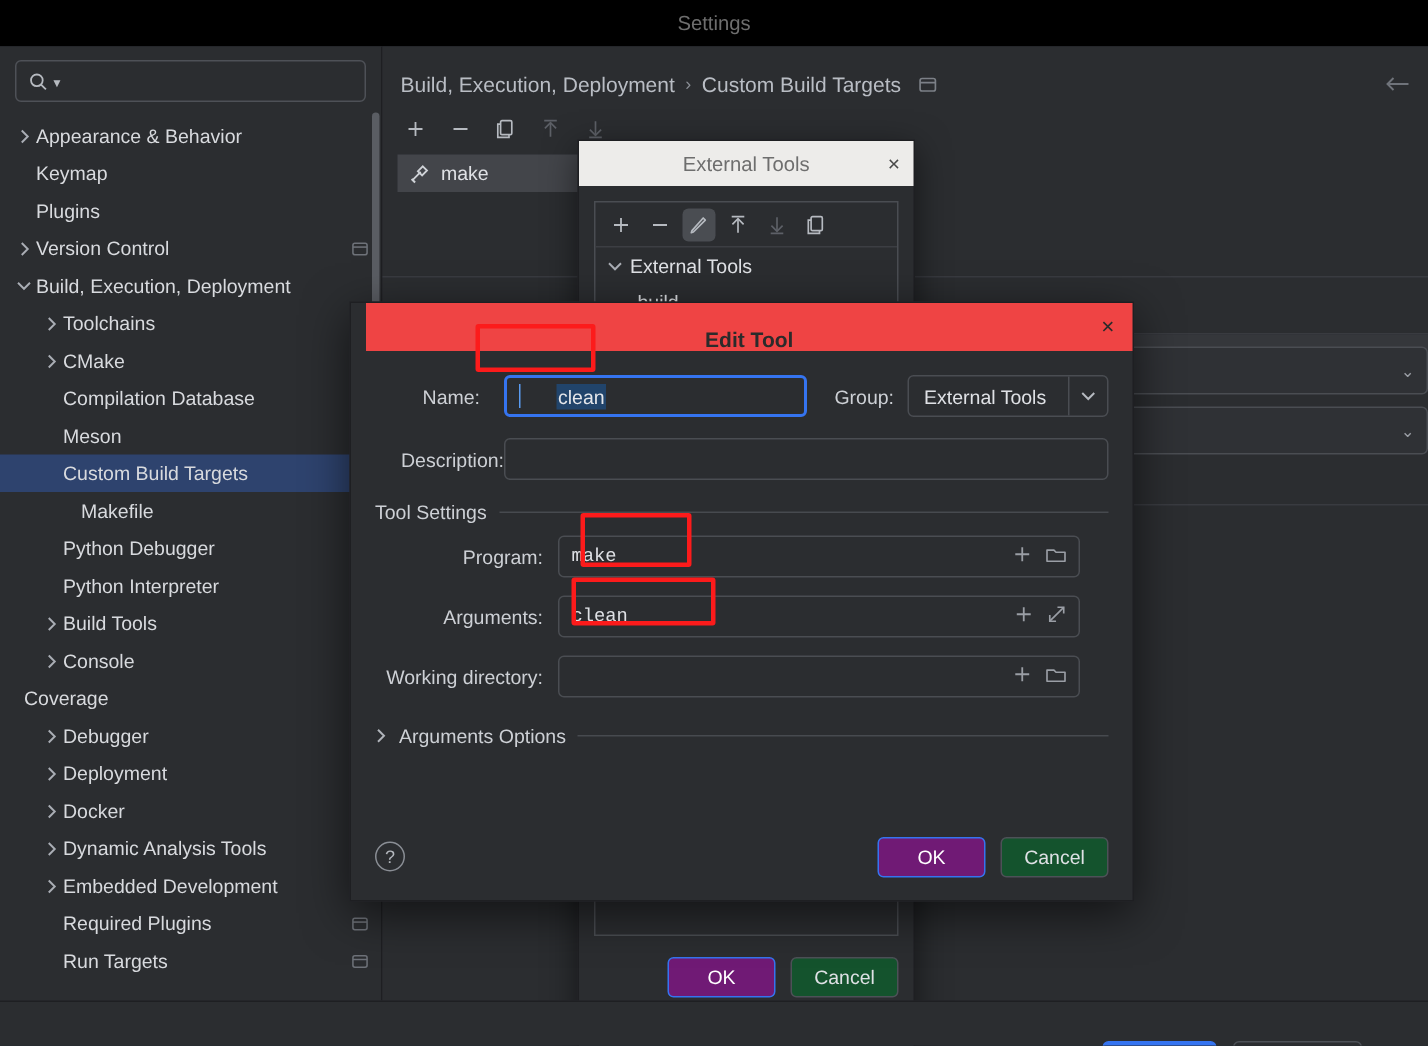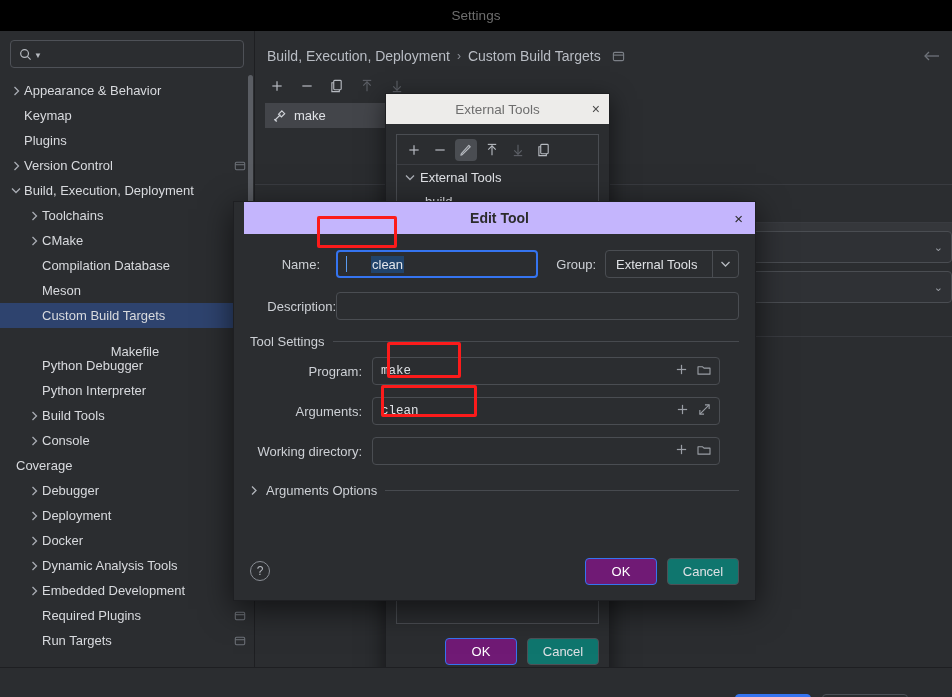--- a/index.html
+++ b/index.html
@@ -138,33 +138,33 @@
   .et-tree-row.child { padding-left: 28px; }
   .et-buttons {
     display: flex; justify-content: flex-end; gap: 10px;
     margin-top: 14px;
   }
 
   
   .btn {
     min-width: 72px; height: 27px; border-radius: 4px;
     display: flex; align-items: center; justify-content: center;
-    font-size: 13px; border: 1px solid #4d5157; background: #0f766e;
+    font-size: 13px; border: 1px solid #4d5157; background: #14532d;
     color: #dfe1e5; padding: 0 14px;
   }
   .btn.primary { background: #701a75; border-color: #3574f0; color: #ffffff; }
 
   
   .edit-dialog {
     position: absolute; left: 233px; top: 170px; width: 523px; height: 400px;
     background: #2b2d30; border: 1px solid #1e1f22;
     box-shadow: 0 8px 30px rgba(0,0,0,.6);
   }
   .ed-title {
-    height: 32px; background: #c4b5fd; display: flex; align-items: center;
+    height: 32px; background: #ef4444; display: flex; align-items: flex-end;
     justify-content: center; position: relative; margin-left: 10px;
   }
   .ed-title-text { color: #2b2b2b; font-size: 14px; font-weight: bold; }
   .ed-close {
     position: absolute; right: 12px; top: 50%; transform: translateY(-50%);
     color: #2b2b2b; font-size: 15px; line-height: 1;
   }
   .ed-body { padding: 16px 16px 0 16px; position: relative; }
 
   .frow { display: flex; align-items: center; margin-bottom: 14px; }
@@ -353,21 +353,21 @@
           <div class="tree-row selected" style="padding-left: 26px;">
             <span class="tree-arrow"></span>
             <span class="tree-label">Custom Build Targets</span>
             <span class="tree-badge">
               <svg width="12" height="12" viewBox="0 0 14 14">
                 <rect x="1.5" y="2.5" width="11" height="9" rx="1.5" fill="none" stroke="#6e7279" stroke-width="1.2"></rect>
                 <line x1="1.5" y1="5.5" x2="12.5" y2="5.5" stroke="#6e7279" stroke-width="1.2"></line>
               </svg>
             </span>
           </div>
-          <div class="tree-row" style="padding-left: 24px; flex-direction: column;">
+          <div class="tree-row" style="padding-left: 38px;">
             <span class="tree-arrow"></span>
             <span class="tree-label">Makefile</span>
             <span class="tree-badge">
               <svg width="12" height="12" viewBox="0 0 14 14">
                 <rect x="1.5" y="2.5" width="11" height="9" rx="1.5" fill="none" stroke="#6e7279" stroke-width="1.2"></rect>
                 <line x1="1.5" y1="5.5" x2="12.5" y2="5.5" stroke="#6e7279" stroke-width="1.2"></line>
               </svg>
             </span>
           </div>
           <div class="tree-row" style="padding-left: 26px;">

